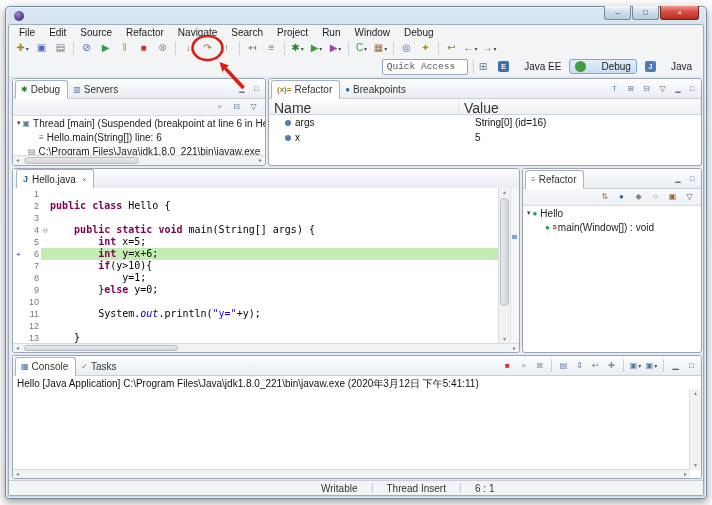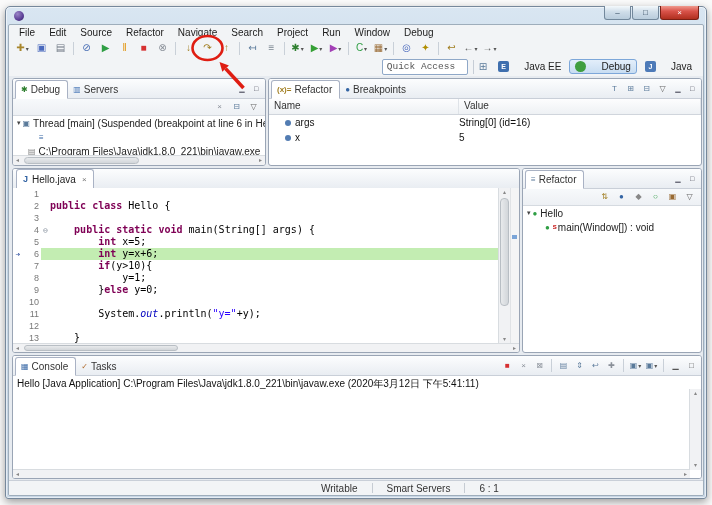--- a/index.html
+++ b/index.html
@@ -73,24 +73,24 @@
   .subtoolbar{height:16px;background:linear-gradient(#f7f9fb,#edf0f4);border-bottom:1px solid #d5dae0;
     display:flex;justify-content:flex-end;align-items:center;gap:2px;padding-right:4px;}
 
   .tree-row{height:14px;display:flex;align-items:center;font-size:10px;color:#222;white-space:nowrap;overflow:hidden;}
   .expander{font-size:7px;color:#444;margin-right:2px;}
   .tree-icon{font-size:8px;margin-right:3px;}
   .tree-label{flex:1;overflow:hidden;}
   .deco{font-size:6px;color:#c00000;margin-right:1px;font-weight:bold;}
 
   .vh{display:flex;height:15px;background:linear-gradient(#fdfdfe,#eef1f4);border-bottom:1px solid #d0d5dc;
-    font-size:10px;color:#333;}
+    font-size:14px;color:#333;}
   .vh-cell{padding:1px 5px;border-right:1px solid #dfe3e8;box-sizing:border-box;flex:1;}
   .vh-cell.name{flex:0 0 190px;}
-  .vrow{display:flex;height:15px;align-items:center;font-size:10px;color:#111;}
+  .vrow{display:flex;height:15px;align-items:center;font-size:10px;color:#111;gap:16px;}
   .vname{flex:0 0 190px;padding-left:16px;display:flex;align-items:center;gap:4px;box-sizing:border-box;}
   .vdot{width:6px;height:6px;border-radius:50%;background:#3465a4;opacity:.85;}
   .vvalue{flex:1;}
 
   .etabrow{height:19px;background:linear-gradient(#fcfdfe,#e9edf2);border-bottom:1px solid #c9cfd8;
     display:flex;align-items:flex-end;padding-left:3px;}
   .etab{display:flex;align-items:center;gap:4px;height:18px;padding:0 6px;font-size:10px;background:#fff;
     border:1px solid #a9b2c4;border-bottom-color:#fff;border-radius:3px 3px 0 0;margin-bottom:-1px;color:#222;}
   .etab-icon{font-weight:bold;font-size:9px;}
   .etab-close{font-size:8px;color:#777;margin-left:2px;}
@@ -306,20 +306,21 @@
               </span>
             </div>
           <div>
               <div class="tree-row" style="padding-left: 4px;">
                 <span class="expander">▾</span>
                 <span class="tree-icon" style="color: rgb(90, 122, 154);">▣</span>
                 <span class="tree-label">Thread [main] (Suspended (breakpoint at line 6 in Hello))</span>
               </div>
               <div class="tree-row" style="padding-left: 26px;">
                 <span class="tree-icon" style="color: rgb(52, 101, 164);">≡</span>
+                <span class="tree-label">Hello.main(String[]) line: 6</span>
               </div>
               <div class="tree-row" style="padding-left: 15px;">
                 <span class="tree-icon" style="color: rgb(119, 119, 119);">▤</span>
                 <span class="tree-label">C:\Program Files\Java\jdk1.8.0_221\bin\javaw.exe</span>
               </div>
             </div>
           <div class="hscroll">
             <span class="hs-arrow left">◂</span>
             <span class="hs-thumb" style="left:11px;width:45%;"></span>
             <span class="hs-arrow right">▸</span>
@@ -595,19 +596,19 @@
               <span class="hs-arrow right">▸</span>
             </div>
           </div>
         </div>
 
       </div>
 
       <div class="statusbar">
           <span class="st-field">Writable</span>
           <span class="st-sep"></span>
-          <span class="st-field">Smart Servers</span>
+          <span class="st-field">Thread Insert</span>
           <span class="st-sep"></span>
           <span class="st-field">6 : 1</span>
         </div>
     </div>
   </div>
 </div>
 
 </body></html>

